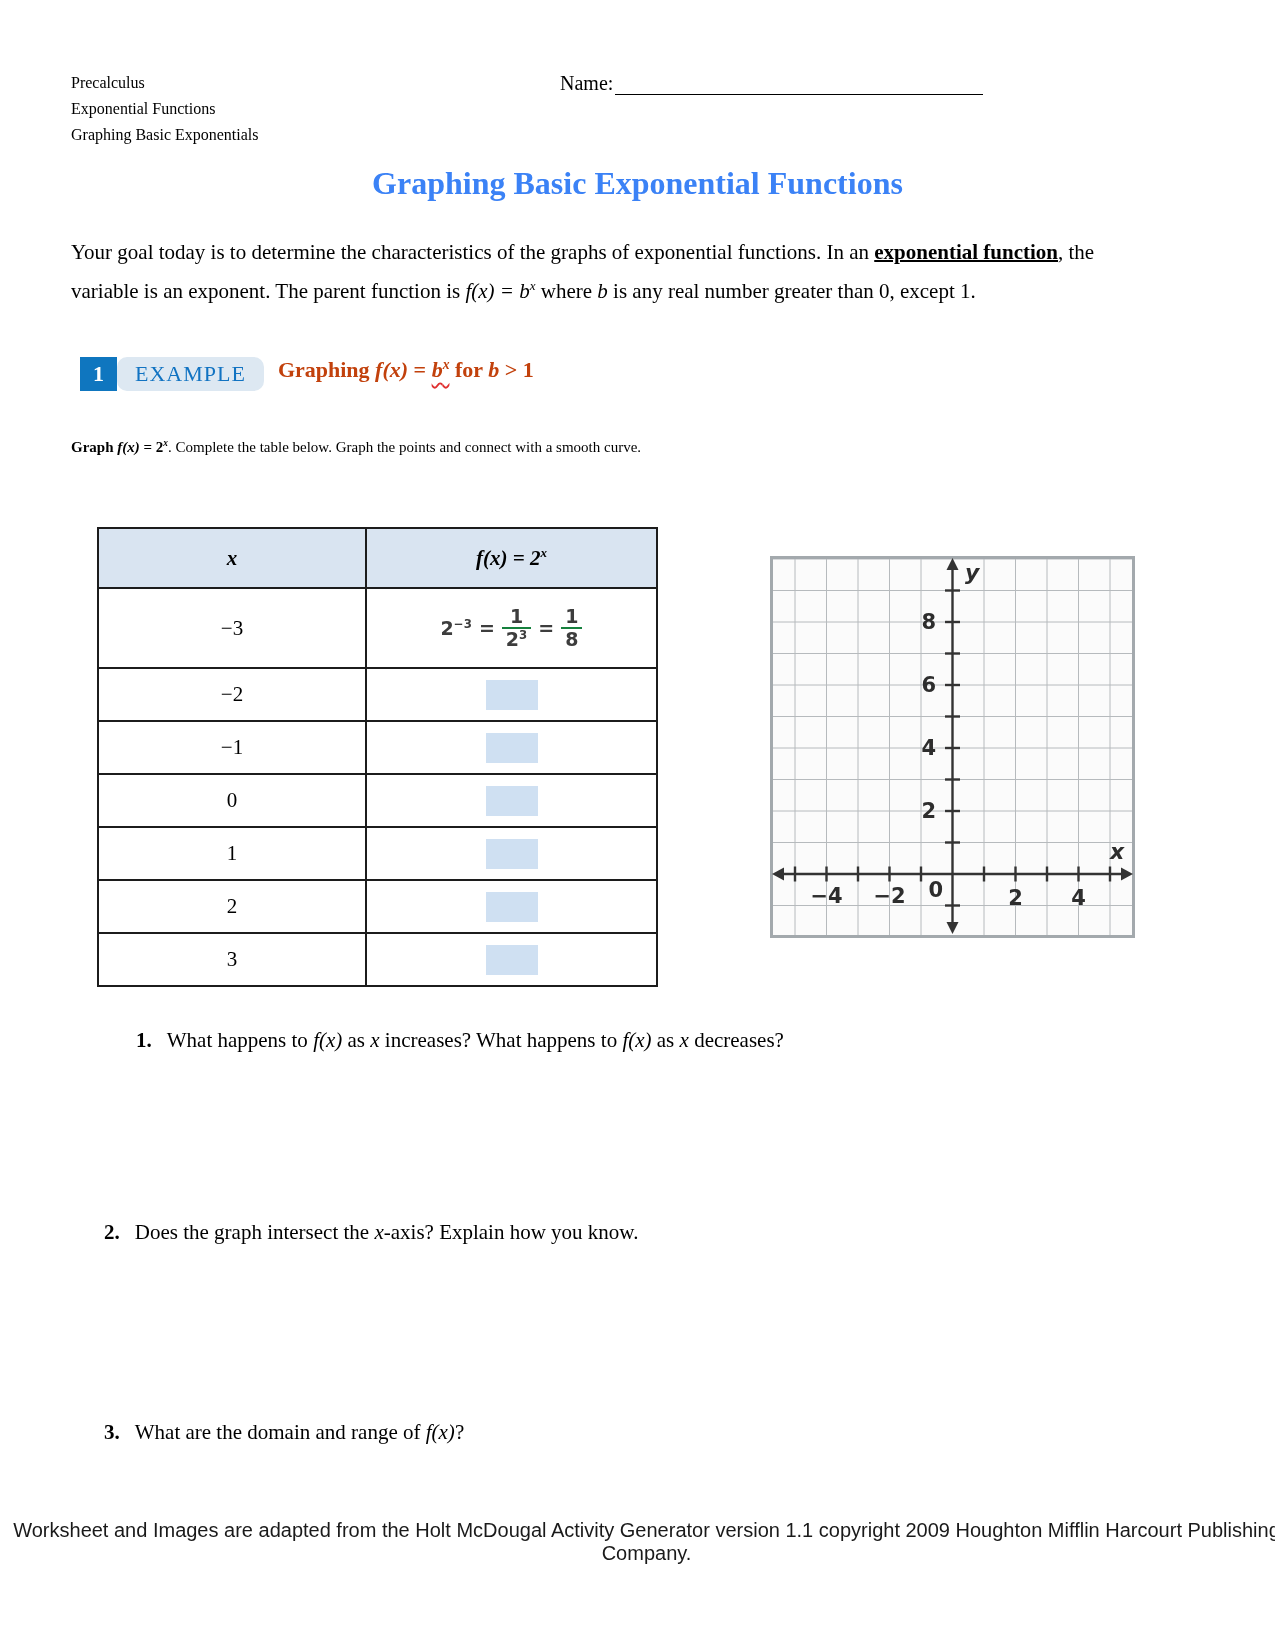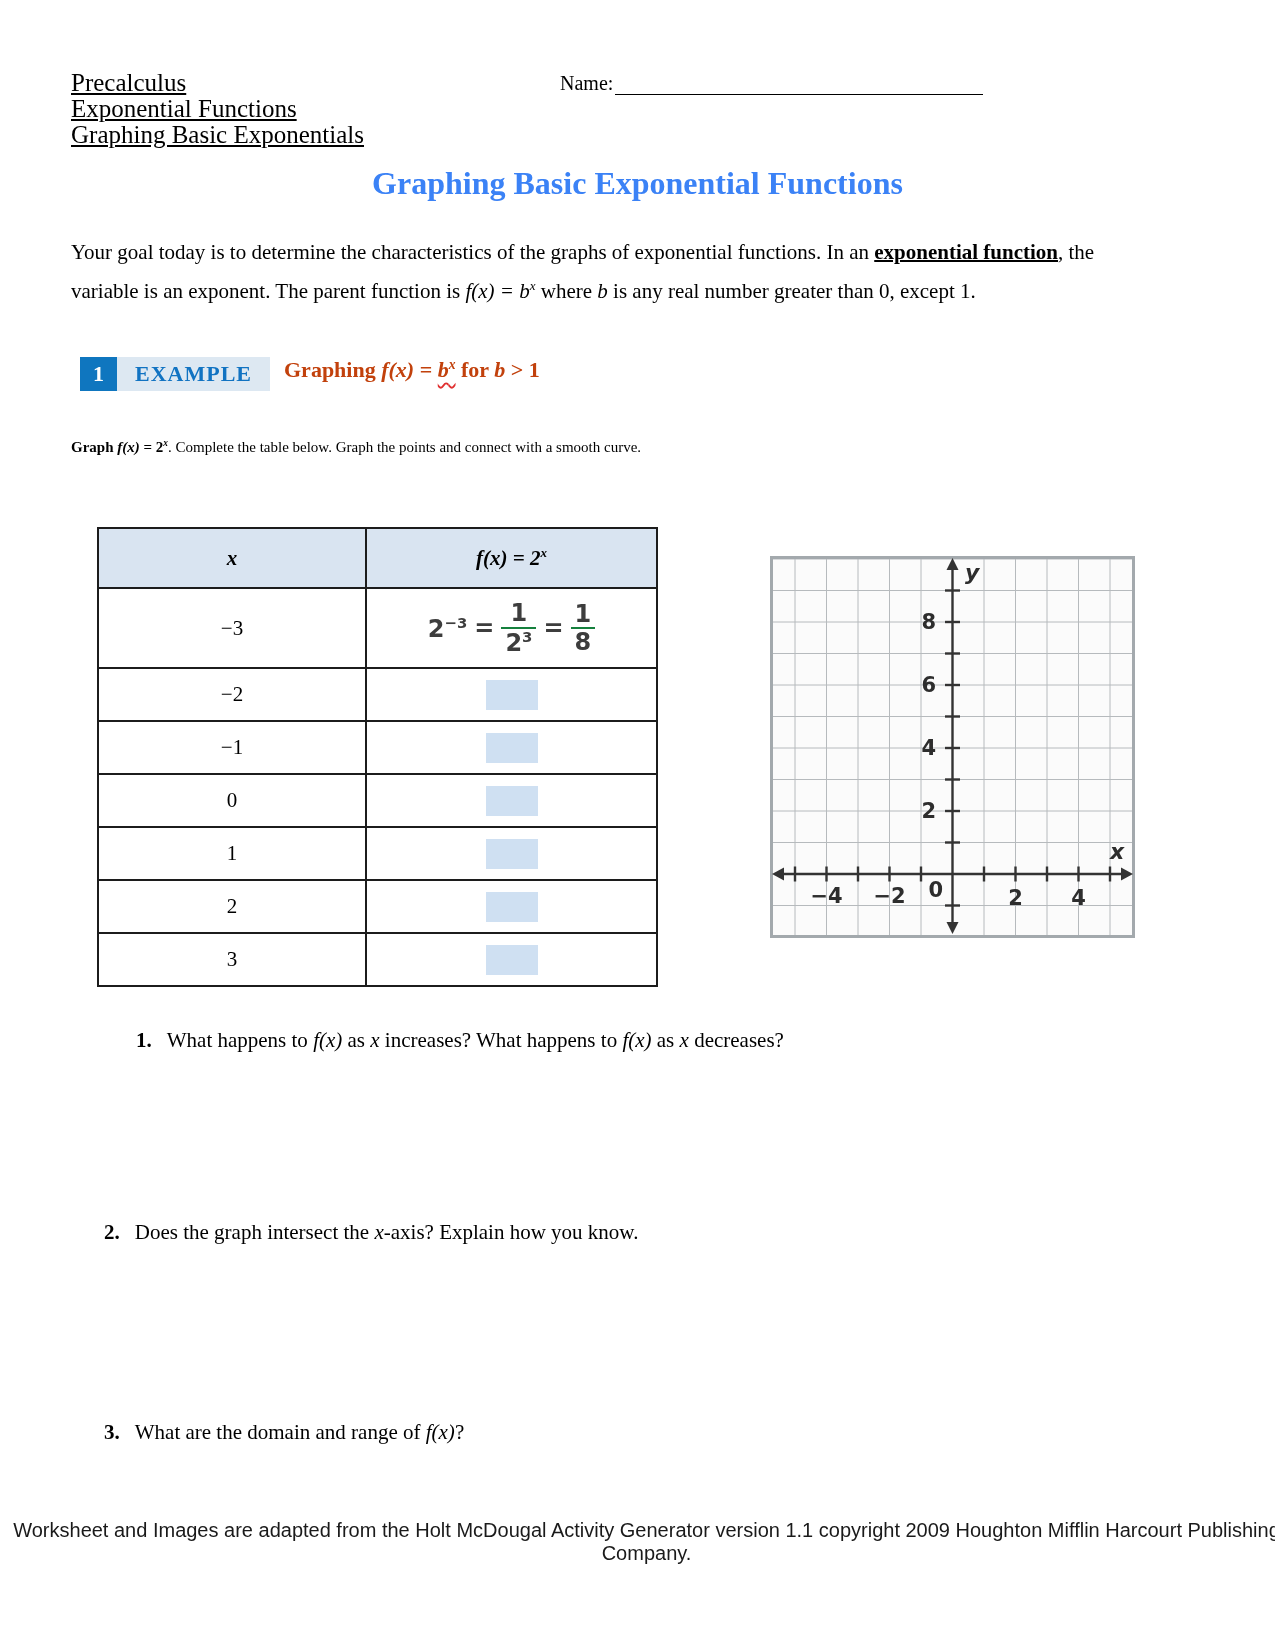--- a/index.html
+++ b/index.html
@@ -1,49 +1,49 @@
 <!DOCTYPE html>
 <html><head>
 <meta charset="utf-8">
 <style>
   html,body { margin:0; padding:0; background:#ffffff; }
   .page {
     position:relative; width:1275px; height:1651px; background:#ffffff;
     color:#000; font-family:"Liberation Serif", serif; overflow:hidden;
   }
   
-  .course { position:absolute; left:71px; top:70px; font-size:25px; line-height:26px;text-decoration:underline; }
+  .course { position:absolute; left:71px; top:70px; font-size:16px; line-height:26px; }
   
   .name-row { position:absolute; left:560px; top:72px; font-size:20px; white-space:nowrap; }
   .name-underline { display:inline-block; width:368px; height:20px; border-bottom:1.5px solid #000; margin-left:2px; vertical-align:bottom; }
   
   .doc-title { position:absolute; left:0; top:165px; width:100%; text-align:center;
     font-size:32px; font-weight:bold; color:#3b82f6; }
   
   .intro { position:absolute; left:71px; top:236px; width:1078px; font-size:21px; line-height:33px; }
   .term { font-weight:bold; text-decoration:underline; text-decoration-thickness:2px;margin-top:44px; }
   .it { font-style:italic; }
   sup { font-size:0.62em; }
   
   .example { position:absolute; left:80px; top:357px; display:flex; align-items:stretch; height:34px; font-size:22px; }
   .ex-num { width:37px; background:#0f76bf; color:#fff; font-weight:bold; display:flex; align-items:center; justify-content:center; }
-  .ex-label { background:#dde8f2; color:#1173c2; font-weight:bold; display:flex; align-items:center; padding:16px 18px; letter-spacing:1px; }
+  .ex-label { background:#dde8f2; color:#1173c2; font-weight:normal; display:flex; align-items:center; padding:16px 18px; letter-spacing:1px;border-radius:10px; }
   .ex-title { color:#c2410c; font-weight:bold; display:flex; align-items:baseline; margin-left:14px; white-space:pre; }
   .wavy { text-decoration:underline wavy #e03030; text-decoration-thickness:2px; text-underline-offset:5px; }
   
   .task { position:absolute; left:71px; top:438px; font-size:15px; white-space:pre-wrap; }
   
   .extable { position:absolute; left:97px; top:527px; border-collapse:collapse; }
   .extable td { border:2px solid #1c1c1c; text-align:center; vertical-align:middle; font-size:21px; }
   .extable .col-x { width:264px; }
   .extable .col-f { width:287px;margin-top:44px; }
   .extable .thead td { background:#d9e4f1; font-weight:bold; font-style:italic; height:56px; }
   .extable .worked-row td { height:76px; }
   .extable .ans-row td { height:49px; }
-  .mathcell { font-family:"DejaVu Sans", sans-serif; color:#3d3d3d; font-weight:600; font-size:24px;
+  .mathcell { font-family:"DejaVu Sans", sans-serif; color:#3d3d3d; font-weight:600; font-size:19px;
     display:inline-flex; align-items:center; gap:7px; }
   .frac { display:inline-flex; flex-direction:column; align-items:center; line-height:1.1; }
   .frac .den { border-top:2px solid #15803d; padding:0 4px; }
   .answer-box { width:52px; height:30px; background:#cfe0f2; margin:0 auto; }
   
   .graph { position:absolute; left:770px; top:556px; }
   .gtick { font-family:"DejaVu Sans", sans-serif; font-size:21px; font-weight:600; fill:#2d2d2d; }
   .gaxis-label { font-family:"DejaVu Sans", sans-serif; font-size:22px; font-weight:600; font-style:italic; fill:#2d2d2d; }
   
   .question { position:absolute; left:104px; font-size:21px; }

